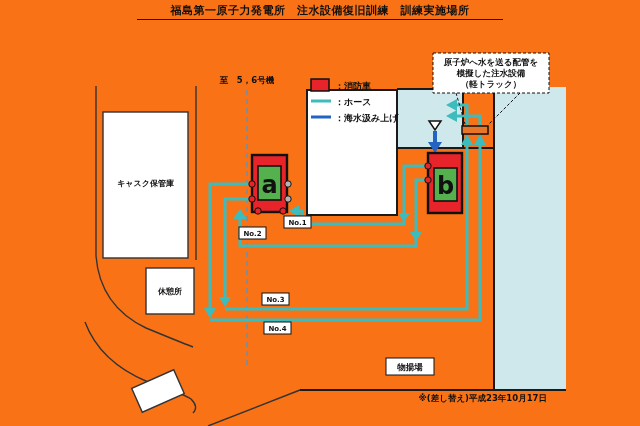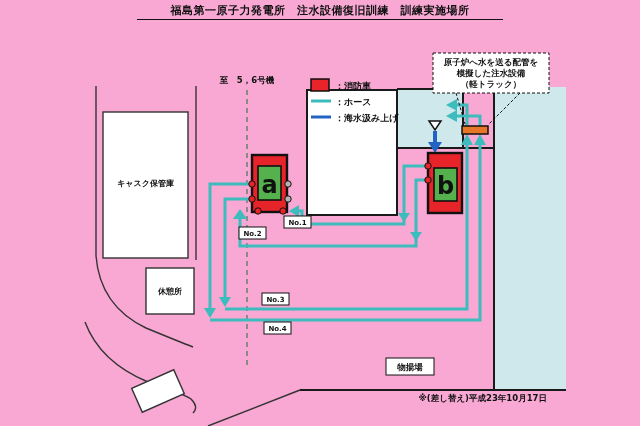--- a/index.html
+++ b/index.html
@@ -1,17 +1,17 @@
 <!DOCTYPE html>
 <html><head>
 <meta charset="utf-8">
 <style>
   html,body{margin:0;padding:0;background:#ffffff;}
   body{font-family:"DejaVu Sans",sans-serif;}
-  .stage{width:640px;height:426px;background:#f9a8d4;position:relative;overflow:hidden;}
+  .stage{width:640px;height:426px;background:#f97316;position:relative;overflow:hidden;}
   svg text{fill:#111;font-family:"DejaVu Sans",sans-serif;}
   .t-title{font-size:11px;font-weight:bold;letter-spacing:0.5px;}
   .t-label{font-size:8.5px;font-weight:bold;}
   .t-small{font-size:8px;font-weight:bold;}
   .t-no{font-size:7px;font-weight:bold;}
   .t-legend{font-size:9px;font-weight:bold;}
   .t-truck{font-size:24px;font-weight:bold;}
   .blk{stroke:#1a1a1a;fill:none;}
   .landline{stroke:#333;fill:none;stroke-width:1.4;}
   .whitebox{fill:#ffffff;stroke:#333;stroke-width:1.4;}

